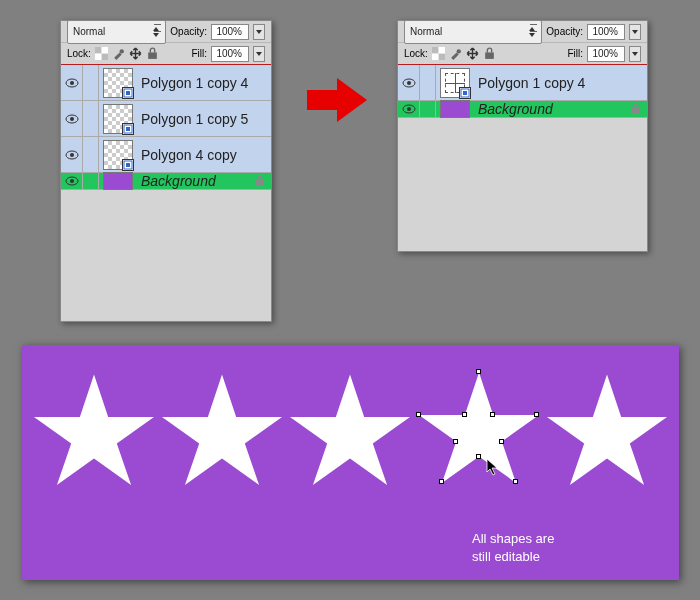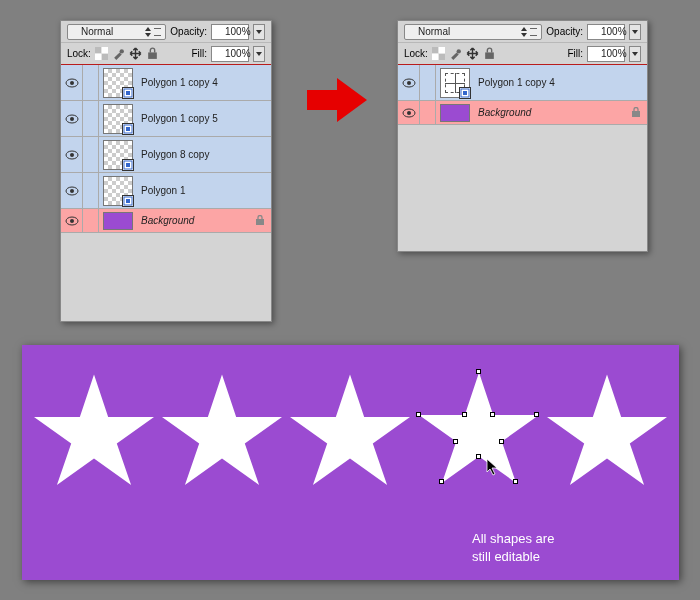--- a/index.html
+++ b/index.html
@@ -3,41 +3,41 @@
 <meta charset="utf-8">
 <style>
   *{box-sizing:border-box;margin:0;padding:0;font-family:Tahoma,Arial,sans-serif}
   body{background:#808080;width:700px;height:600px;position:relative;overflow:hidden}
   .panel{position:absolute;background:#d4d4d4;border:1px solid #888;box-shadow:2px 2px 6px rgba(0,0,0,.4);font-size:10px;color:#222}
   .panel.left{left:60px;top:20px;width:212px;height:302px}
   .panel.right{left:397px;top:20px;width:251px;height:232px}
   .row{display:flex;align-items:center;height:22px;padding:0 6px;gap:4px;background:#d4d4d4}
   .row.top{border-bottom:1px solid #b8b8b8}
   .row.lock{border-bottom:1px solid #b91c1c}
-  .sel{background:#efefef;border:1px solid #888;border-radius:2px;height:16px;display:flex;align-items:center;padding:0 13px;flex:1;font-size:10px;position:relative}
+  .sel{background:#efefef;border:1px solid #888;border-radius:2px;height:24px;display:flex;align-items:center;padding:0 5px;flex:1;font-size:10px;position:relative}
   .sel::after{content:"";position:absolute;right:4px;top:3px;width:7px;height:8px;background:linear-gradient(#666,#666) 0 0/7px 1px no-repeat,linear-gradient(#666,#666) 0 7px/7px 1px no-repeat;}
   .arrows{display:inline-block;width:7px;height:10px;position:relative}
   .arrows::before{content:"";position:absolute;left:0;top:0;border-left:3px solid transparent;border-right:3px solid transparent;border-bottom:4px solid #333}
   .arrows::after{content:"";position:absolute;left:0;bottom:0;border-left:3px solid transparent;border-right:3px solid transparent;border-top:4px solid #333}
-  .pct{background:#fff;border:1px solid #888;height:16px;width:38px;font-size:10px;display:flex;align-items:center;justify-content:flex-start;padding:0 13px}
+  .pct{background:#fff;border:1px solid #888;height:16px;width:38px;font-size:10px;display:flex;align-items:center;justify-content:flex-end;padding:0 6px}
   .drop{width:12px;height:16px;border:1px solid #888;background:#e4e4e4;display:flex;align-items:center;justify-content:center}
   .drop::after{content:"";border-left:3px solid transparent;border-right:3px solid transparent;border-top:4px solid #333}
   .label{color:#000}
   .ico{width:13px;height:13px;display:flex;align-items:center;justify-content:center;color:#555}
   .layers{background:#d4d4d4}
   .layer{display:flex;align-items:center;height:36px;border-bottom:1px solid #aaa;background:#c2d4ed}
-  .layer.bg{background:#fca5a5;height:24px}
+  .layer.bg{background:#22c55e;height:17px}
   .eye{width:22px;height:100%;border-right:1px solid #aaa;display:flex;align-items:center;justify-content:center}
   .gap{width:16px;height:100%;border-right:1px solid #aaa}
   .thumb{width:30px;height:30px;margin:0 4px;border:1px solid #777;background:#fff;position:relative;flex-shrink:0}
   .checker{background:repeating-conic-gradient(#ccc 0 25%,#fff 0 50%) 0 0/8px 8px}
   .thumb.bg{background:#9b4bd1;width:30px;height:18px}
   .mini{position:absolute;right:-2px;bottom:-2px;width:12px;height:12px;border:1px solid #333;background:#fff}
   .mini svg{width:10px;height:10px}
-  .lname{font-size:10px;padding-left:4px;flex:1}
+  .lname{font-size:14px;padding-left:4px;flex:1}
   .lname.it{font-style:italic}
   .lockcell{width:22px;display:flex;align-items:center;justify-content:center}
   .arrow{position:absolute;left:302px;top:75px;width:70px;height:50px}
   .canvas{position:absolute;left:22px;top:345px;width:657px;height:235px;background:#9b4bd1;box-shadow:2px 2px 8px rgba(0,0,0,.5)}
   .stars{display:flex;justify-content:space-around;align-items:center;height:173px;padding:0 8px}
   .star{fill:#fff}
   .star-wrap{position:relative}
   .anchor{position:absolute;width:5px;height:5px;background:#fff;border:1px solid #000}
   .cap{position:absolute;color:#ffffff;font-size:13px;line-height:1.35}
   .cap.c1{left:450px;top:185px}
@@ -139,37 +139,21 @@
             <circle cx="7" cy="5" r="2" fill="#333"></circle>
           </svg>
         </div>
       <div class="gap"></div>
       <div class="thumb checker">
           <div class="mini"><svg viewBox="0 0 10 10">
               <rect x="1" y="1" width="8" height="8" fill="none" stroke="#36c" stroke-width="1"></rect>
               <rect x="3" y="3" width="4" height="4" fill="#36c"></rect>
             </svg></div>
         </div>
-      <span class="lname">Polygon 8 copy</span>
-    </div>
-    <div class="layer">
-      <div class="eye">
-          <svg viewBox="0 0 14 10">
-            <ellipse cx="7" cy="5" rx="6" ry="4" fill="none" stroke="#333"></ellipse>
-            <circle cx="7" cy="5" r="2" fill="#333"></circle>
-          </svg>
-        </div>
-      <div class="gap"></div>
-      <div class="thumb checker">
-          <div class="mini"><svg viewBox="0 0 10 10">
-              <rect x="1" y="1" width="8" height="8" fill="none" stroke="#36c" stroke-width="1"></rect>
-              <rect x="3" y="3" width="4" height="4" fill="#36c"></rect>
-            </svg></div>
-        </div>
-      <span class="lname">Polygon 1</span>
+      <span class="lname">Polygon 4 copy</span>
     </div>
     <div class="layer bg">
       <div class="eye">
           <svg viewBox="0 0 14 10">
             <ellipse cx="7" cy="5" rx="6" ry="4" fill="none" stroke="#333"></ellipse>
             <circle cx="7" cy="5" r="2" fill="#333"></circle>
           </svg>
         </div>
       <div class="gap"></div>
       <div class="thumb bg"></div>

